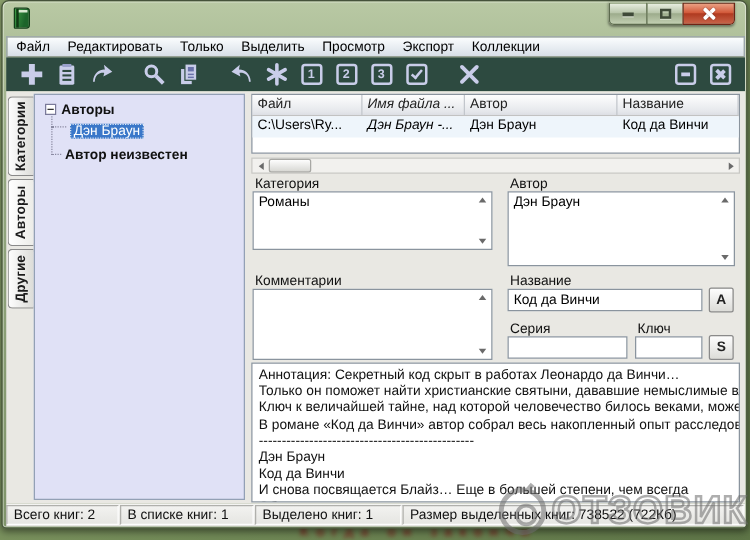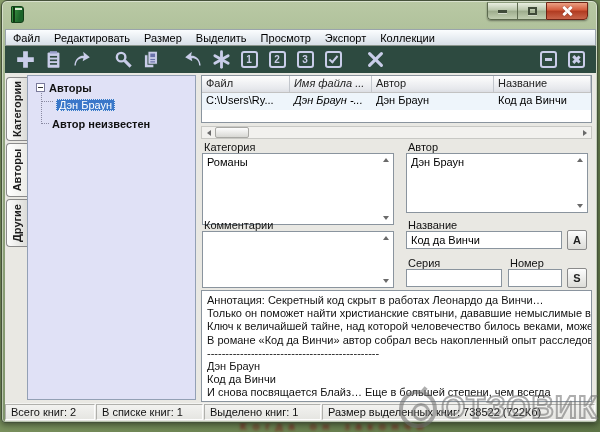--- a/index.html
+++ b/index.html
@@ -179,21 +179,21 @@
         </div>
       <div class="wc-btn wc-close">
           <div class="glyph-x"></div>
         </div>
     </div>
   </div>
 
   <div class="menubar">
     <div class="menu-item">Файл</div>
     <div class="menu-item">Редактировать</div>
-    <div class="menu-item">Размер</div>
+    <div class="menu-item">Только</div>
     <div class="menu-item">Выделить</div>
     <div class="menu-item">Просмотр</div>
     <div class="menu-item">Экспорт</div>
     <div class="menu-item">Коллекции</div>
   </div>
 
   <div class="toolbar">
     <div class="tb-icon">
       <svg width="19" height="19" viewBox="0 0 16 16">
           <path d="M6 1h4v5h5v4h-5v5H6v-5H1V6h5z" fill="#c9cde9"></path>
@@ -336,21 +336,21 @@
             <div class="tri-l"></div>
           </div>
         <div class="hs-thumb"></div>
         <div class="hs-track"></div>
         <div class="hs-arrow">
             <div class="tri-r"></div>
           </div>
       </div>
 
       <div class="flabel" style="left:4px; top:68px;">Категория</div>
-      <div class="fbox" style="left:2px; top:80px; width:192px; height:72px;">
+      <div class="fbox" style="left:2px; top:80px; width:192px; height:47px;">
         <textarea style="">Романы</textarea>
         <div class="va-strip">
             <div class="tri-u"></div>
             <div class="tri-d"></div>
           </div>
       </div>
 
       <div class="flabel" style="left:4px; top:146px;">Комментарии</div>
       <div class="fbox" style="left:2px; top:158px; width:192px; height:57px;">
         <textarea style=""></textarea>
@@ -368,21 +368,21 @@
             <div class="tri-d"></div>
           </div>
       </div>
 
       <div class="flabel" style="left:208px; top:146px;">Название</div>
       <input class="finput" style="left: 206px; top: 158px; width: 156px;" value="Код да Винчи">
       <div class="sq-btn" style="left:367px; top:157px;">A</div>
 
       <div class="flabel" style="left:208px; top:184px;">Серия</div>
       <input class="finput" style="left: 206px; top: 196px; width: 96px;" value="">
-      <div class="flabel" style="left:310px; top:184px;">Номер</div>
+      <div class="flabel" style="left:310px; top:184px;">Ключ</div>
       <input class="finput" style="left: 308px; top: 196px; width: 54px;" value="">
       <div class="sq-btn" style="left:367px; top:195px;">S</div>
 
       <div class="annotation">
         <div>Аннотация: Секретный код скрыт в работах Леонардо да Винчи…</div>
         <div>Только он поможет найти христианские святыни, дававшие немыслимые влас</div>
         <div>Ключ к величайшей тайне, над которой человечество билось веками, может бь</div>
         <div>В романе «Код да Винчи» автор собрал весь накопленный опыт расследований</div>
         <div>-----------------------------------------------</div>
         <div>Дэн Браун</div>

